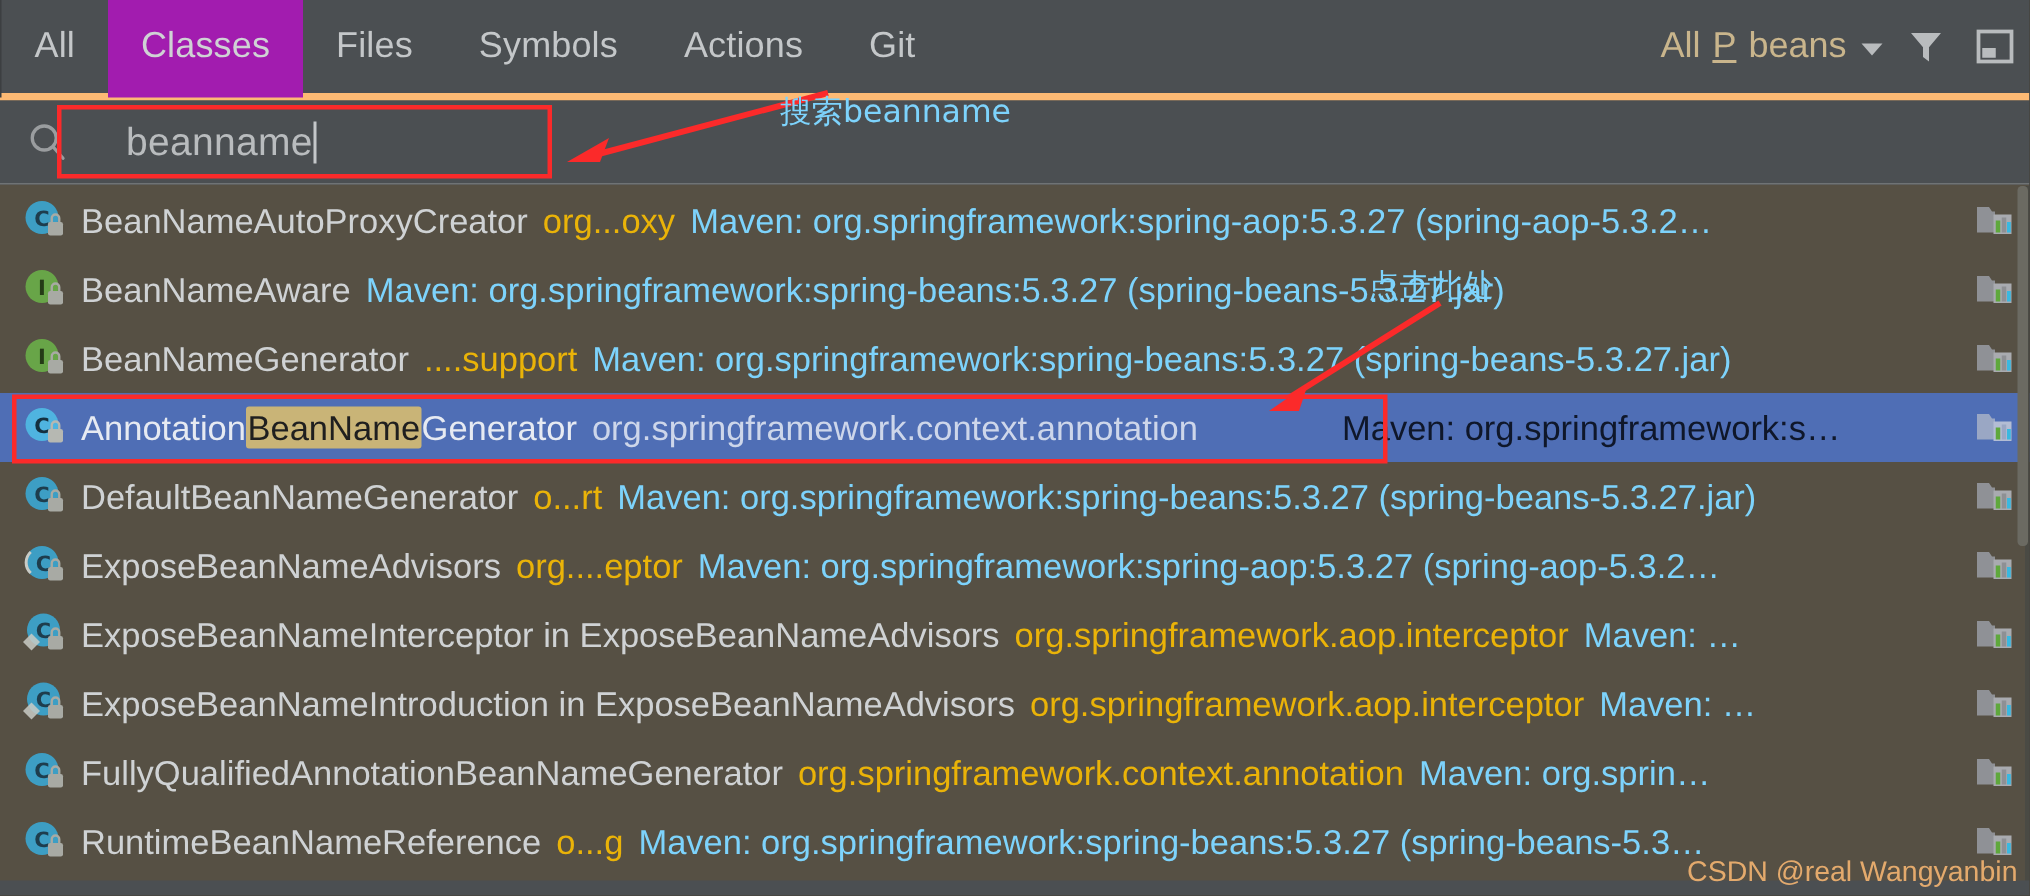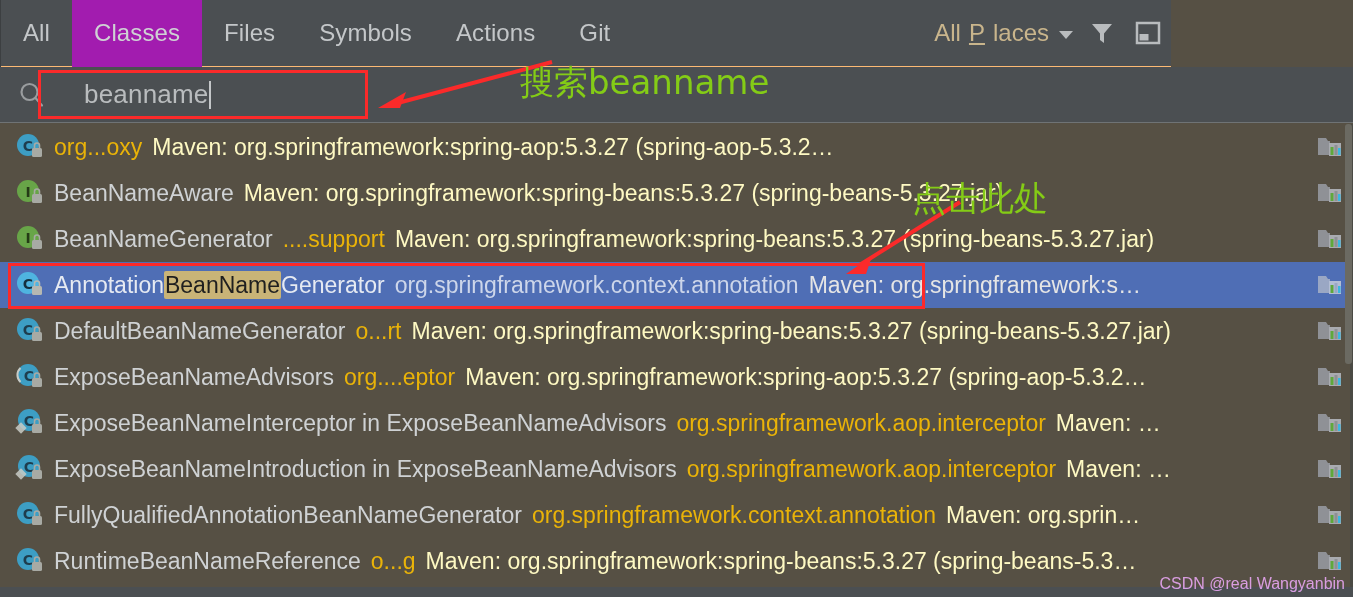--- a/index.html
+++ b/index.html
@@ -12,24 +12,24 @@
   #app {
     position: relative;
     width: 1353px; height: 597px;
     background: #565044;
     overflow: hidden;
   }
 
   
   .tabbar {
     position: absolute; left: 0; top: 0;
-    width: 1171px; height: 67px;
+    width: 1353px; height: 67px;
     background: #4b4f52;
     display: flex; align-items: center;
-    border-bottom: 1px solid #fdba74;
+    border-bottom: 5px solid #fdba74;
   }
   .tab {
     height: 67px;
     padding: 0 22px;
     display: flex; align-items: center; justify-content: center;
     font-size: 24px;
     color: #c4c7c9;
     letter-spacing: .1px;
     white-space: nowrap;
   }
@@ -124,26 +124,26 @@
   }
   .pkg {
     font-size: 23px;
     color: #eab308;
     margin-right: 10px;
   }
   .row.selected .pkg { color: #cdd6ea; }
   .row.selected .name { color: #e6eaf2; }
   .loc {
     font-size: 23px;
-    color: #fef9c3;
+    color: #7dd3fc;
     flex: 1 1 auto;
     overflow: hidden;
     text-overflow: clip;
   }
-  .row.selected .loc { color: #e5e5e5; }
+  .row.selected .loc { color: #0f172a; text-align: center; }
   .lib-icon {
     flex: 0 0 34px;
     width: 34px; height: 46px;
     display: flex; align-items: center; justify-content: center;
     margin-right: 6px;
   }
 
   
   .scrollbar {
     position: absolute; right: 0; top: 124px;
@@ -163,36 +163,36 @@
   }
 
   
   .anno-rect {
     position: absolute;
     border: 3px solid #fb2a2a;
     pointer-events: none;
   }
   .anno-text {
     position: absolute;
-    color: #84cc16;
-    font-size: 34px;
+    color: #7dd3fc;
+    font-size: 21px;
     font-family: "DejaVu Sans", "Liberation Sans", sans-serif;
     white-space: nowrap;
   }
   .anno-svg {
     position: absolute;
     pointer-events: none;
     overflow: visible;
   }
 
   .watermark {
     position: absolute;
     right: 8px; bottom: 4px;
-    color: #f0abfc;
-    font-size: 16px;
+    color: #fdba74;
+    font-size: 19px;
     opacity: .85;
     white-space: nowrap;
   }
   .bottom-strip {
     position: absolute; left: 0; bottom: 0;
     width: 1353px; height: 10px;
     background: #4b4f52;
   }
 </style>
 </head>
@@ -219,21 +219,21 @@
     </div>
     <div class="tab">
       <span>Git</span>
     </div>
 
     <div class="tabbar-spacer"></div>
 
     <div class="places">
       <span>All </span>
         <span class="u">P</span>
-        <span>laces</span>
+        <span>beans</span>
       <span class="chev"></span>
     </div>
 
     <div class="hdr-icon">
       <svg width="26" height="26" viewBox="0 0 26 26" aria-hidden="true">
         <polygon points="3,4 23,4 15,13.5 15,23 11,20 11,13.5" fill="#b9bcbe"></polygon>
       </svg>
     </div>
 
     <div class="hdr-icon">
@@ -262,20 +262,21 @@
 
     <div class="row">
       <div class="icon-cell">
         <svg width="32" height="32" viewBox="0 0 32 32" aria-hidden="true">
           <circle cx="14" cy="14" r="11" fill="#3d9ec4"></circle>
           <text x="14" y="19.5" font-size="14" font-family="DejaVu Sans, sans-serif" font-weight="bold" fill="#1e3d4d" text-anchor="middle">C</text>
           <rect x="18" y="17" width="10" height="9" rx="1.5" fill="#a8aaa4"></rect>
           <path d="M20.5 17 v-2.5 a2.5 2.5 0 0 1 5 0 V17" fill="none" stroke="#a8aaa4" stroke-width="1.6"></path>
         </svg>
       </div>
+      <span class="name">BeanNameAutoProxyCreator</span>
       <span class="pkg">org...oxy</span>
       <span class="loc">Maven: org.springframework:spring-aop:5.3.27 (spring-aop-5.3.2…</span>
       <span class="lib-icon">
         <svg width="26" height="24" viewBox="0 0 26 24" aria-hidden="true">
           <path d="M1 3 h8 l2 3 h2 v14 H1 z" fill="#8f9196"></path>
           <rect x="12" y="8" width="12" height="13" fill="#a9abb0"></rect>
           <rect x="13.5" y="12" width="3" height="8" fill="#5fa83c"></rect>
           <rect x="17.5" y="10" width="3" height="10" fill="#8e9094"></rect>
           <rect x="21" y="13" width="2.5" height="7" fill="#39b8e0"></rect>
         </svg>

